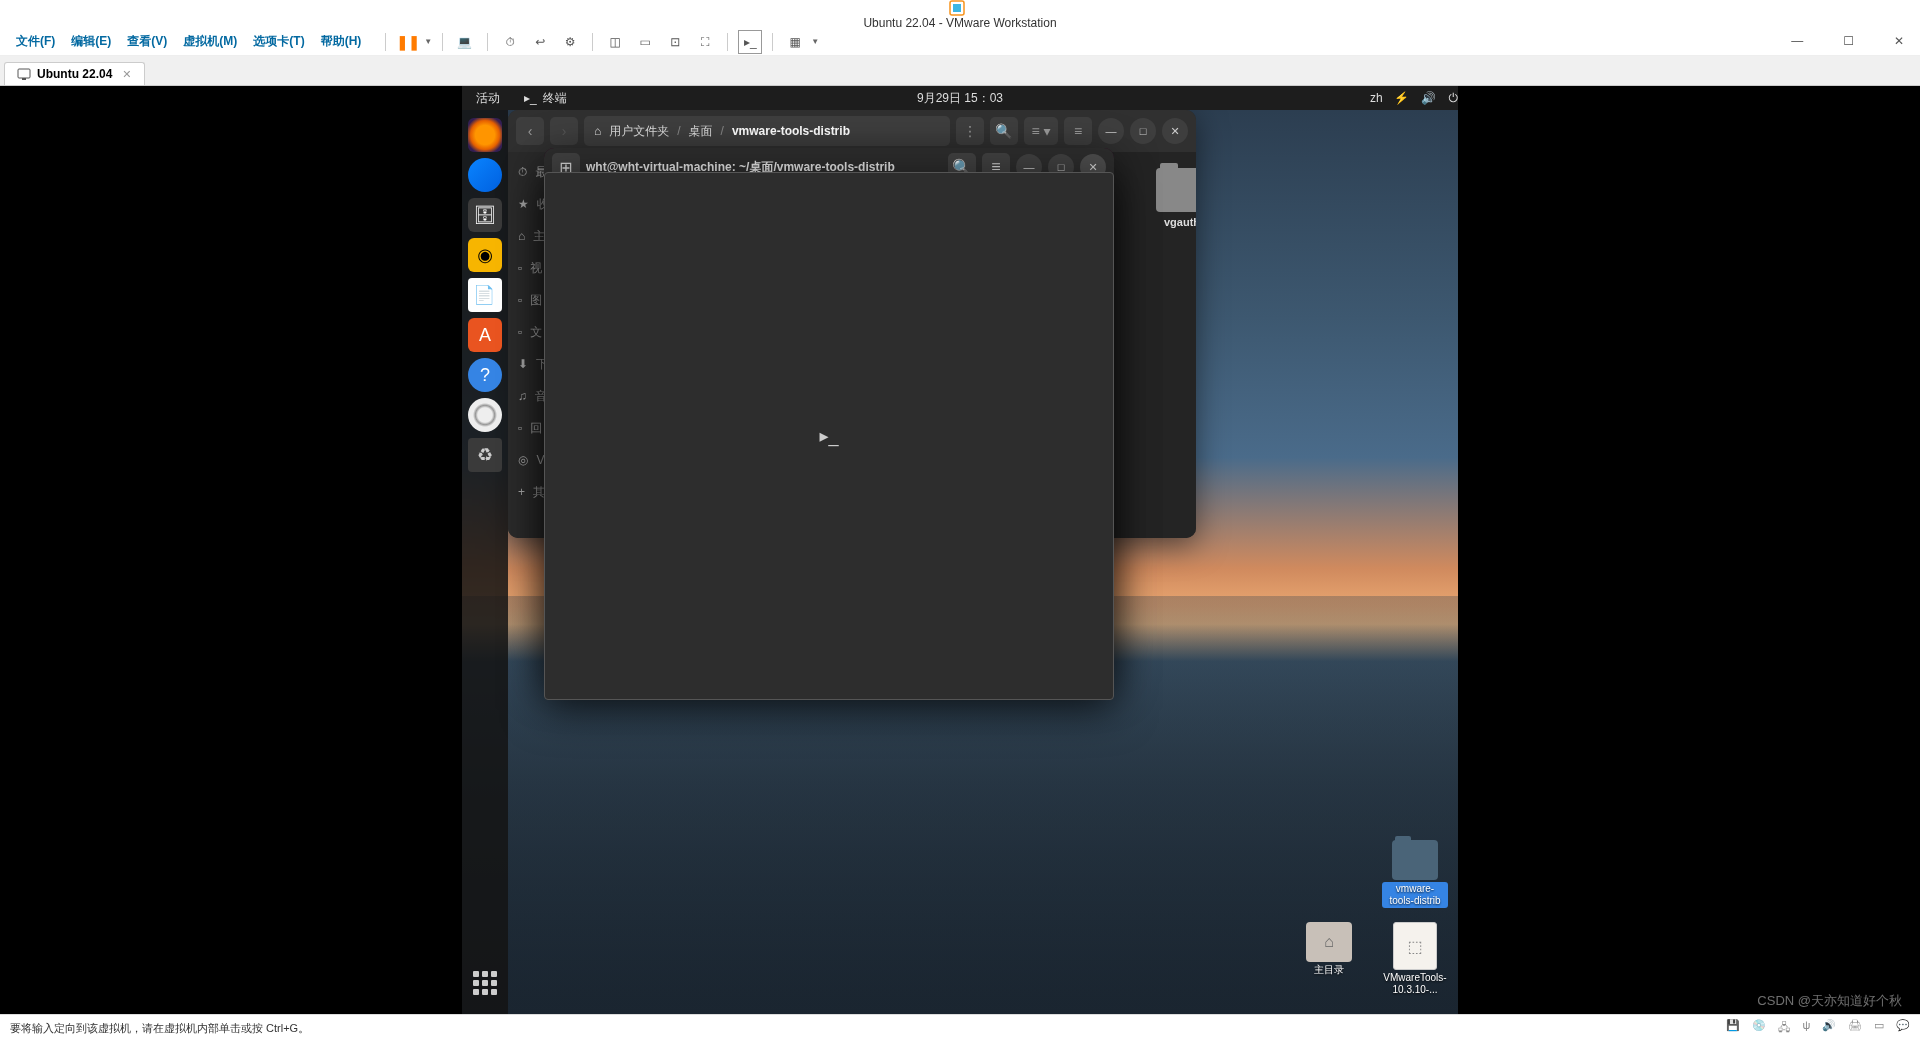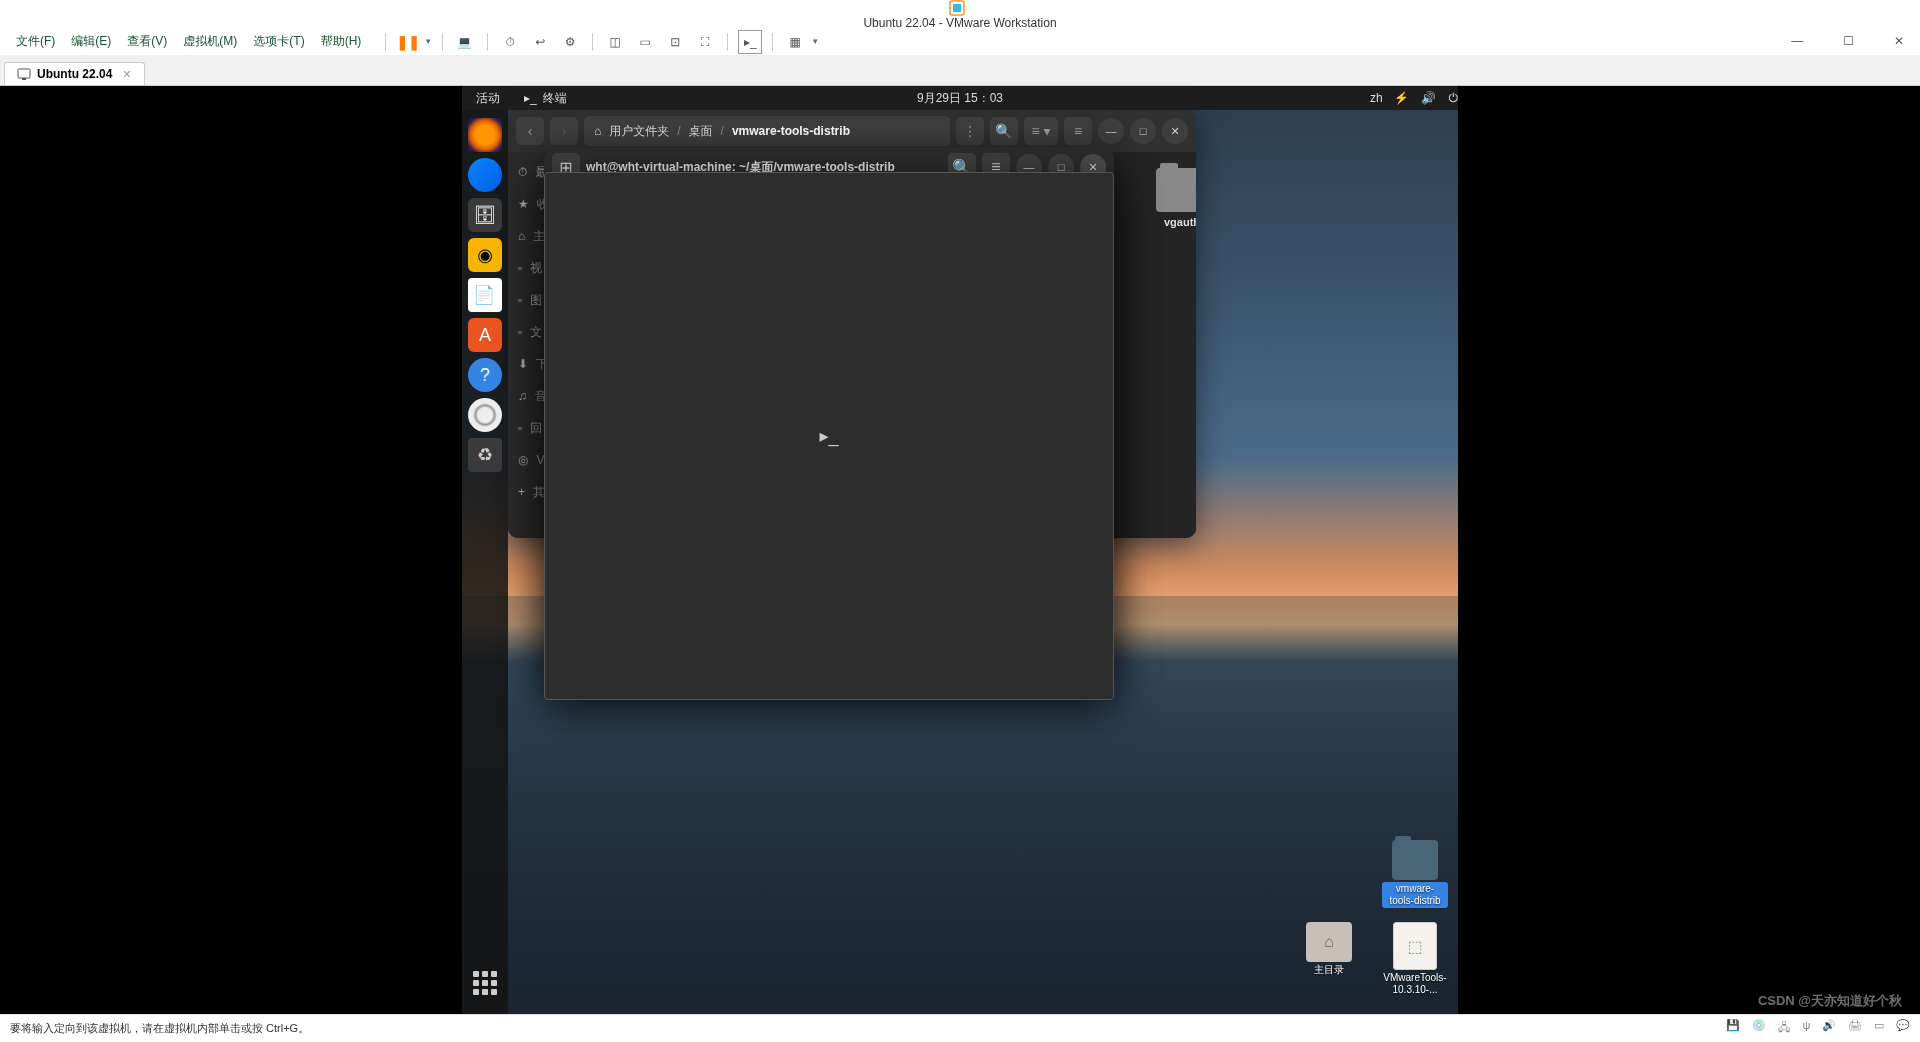--- a/index.html
+++ b/index.html
@@ -8,21 +8,21 @@
 
 .vmw-titlebar{height:28px;background:#fff;display:flex;align-items:center;padding:0 8px;font-size:12px;color:#333;flex-direction:column;}
 .vmw-titlebar .logo{width:16px;height:16px;margin-right:6px;display:inline-flex;align-items:center;justify-content:center;}
 .vmw-titlebar .logo svg{width:16px;height:16px;}
 .vmw-title{flex:0 0 auto;}
 .vmw-winbtns{margin-left:auto;display:flex;gap:24px;color:#555;}
 .vmw-winbtns span{cursor:pointer;padding:4px 8px;}
 
 
 .vmw-menubar{height:28px;background:#fff;display:flex;align-items:center;padding:0 8px;font-size:12px;border-bottom:1px solid #eee;}
-.vmw-menubar .menu-item{padding:4px 8px;color:#14532d;cursor:pointer;}
+.vmw-menubar .menu-item{padding:4px 8px;color:#0369a1;cursor:pointer;font-weight:bold;}
 .vmw-toolbar{display:flex;align-items:center;gap:6px;margin-left:12px;}
 .vmw-toolbar .sep{width:1px;height:18px;background:#ccc;margin:0 4px;}
 .tbtn{width:24px;height:24px;display:flex;align-items:center;justify-content:center;cursor:pointer;color:#555;}
 .pause-btn{color:#ff7b00;font-weight:bold;font-size:14px;}
 .dropdown-arrow{font-size:8px;color:#666;margin-left:-2px;}
 
 
 .vmw-tabbar{height:30px;background:#f0f0f0;display:flex;align-items:flex-end;padding-left:4px;border-bottom:1px solid #ccc;}
 .vmw-tab{background:#fff;border:1px solid #ccc;border-bottom:none;padding:4px 12px;font-size:12px;display:flex;align-items:center;gap:6px;border-radius:3px 3px 0 0;}
 .vmw-tab .tab-icon{width:14px;height:14px;}
@@ -97,21 +97,21 @@
 .desk-home{width:46px;height:40px;background:#c8c0b8;border-radius:4px;display:flex;align-items:center;justify-content:center;color:#666;}
 .desk-archive{width:44px;height:48px;background:#f5f2ed;border-radius:3px;border:1px solid #ccc;display:flex;align-items:center;justify-content:center;color:#888;}
 .desk-label{color:#fff;font-size:10px;text-align:center;text-shadow:0 1px 2px rgba(0,0,0,0.8);line-height:1.2;}
 .desk-label.sel{background:#3584e4;border-radius:3px;padding:1px 4px;}
 
 
 .vmw-statusbar{height:28px;background:#fff;border-top:1px solid #ddd;display:flex;align-items:center;padding:0 10px;font-size:11px;color:#333;}
 .status-icons{margin-left:auto;display:flex;gap:12px;color:#888;}
 
 
-.watermark{position:absolute;right:18px;bottom:32px;color:rgba(200,200,200,0.55);font-size:13px;z-index:200;font-weight:bold;}
+.watermark{position:absolute;right:18px;bottom:32px;color:rgba(200,200,200,0.55);font-size:13px;z-index:200;}
 </style>
 </head>
 <body>
 
 <div class="vmw-titlebar">
   <span class="logo">
     <svg viewBox="0 0 16 16">
         <rect x="1" y="1" width="14" height="14" rx="2" fill="none" stroke="#f7941d" stroke-width="1.5"></rect>
         <rect x="4" y="4" width="8" height="8" fill="#3cb6e3"></rect>
       </svg>

